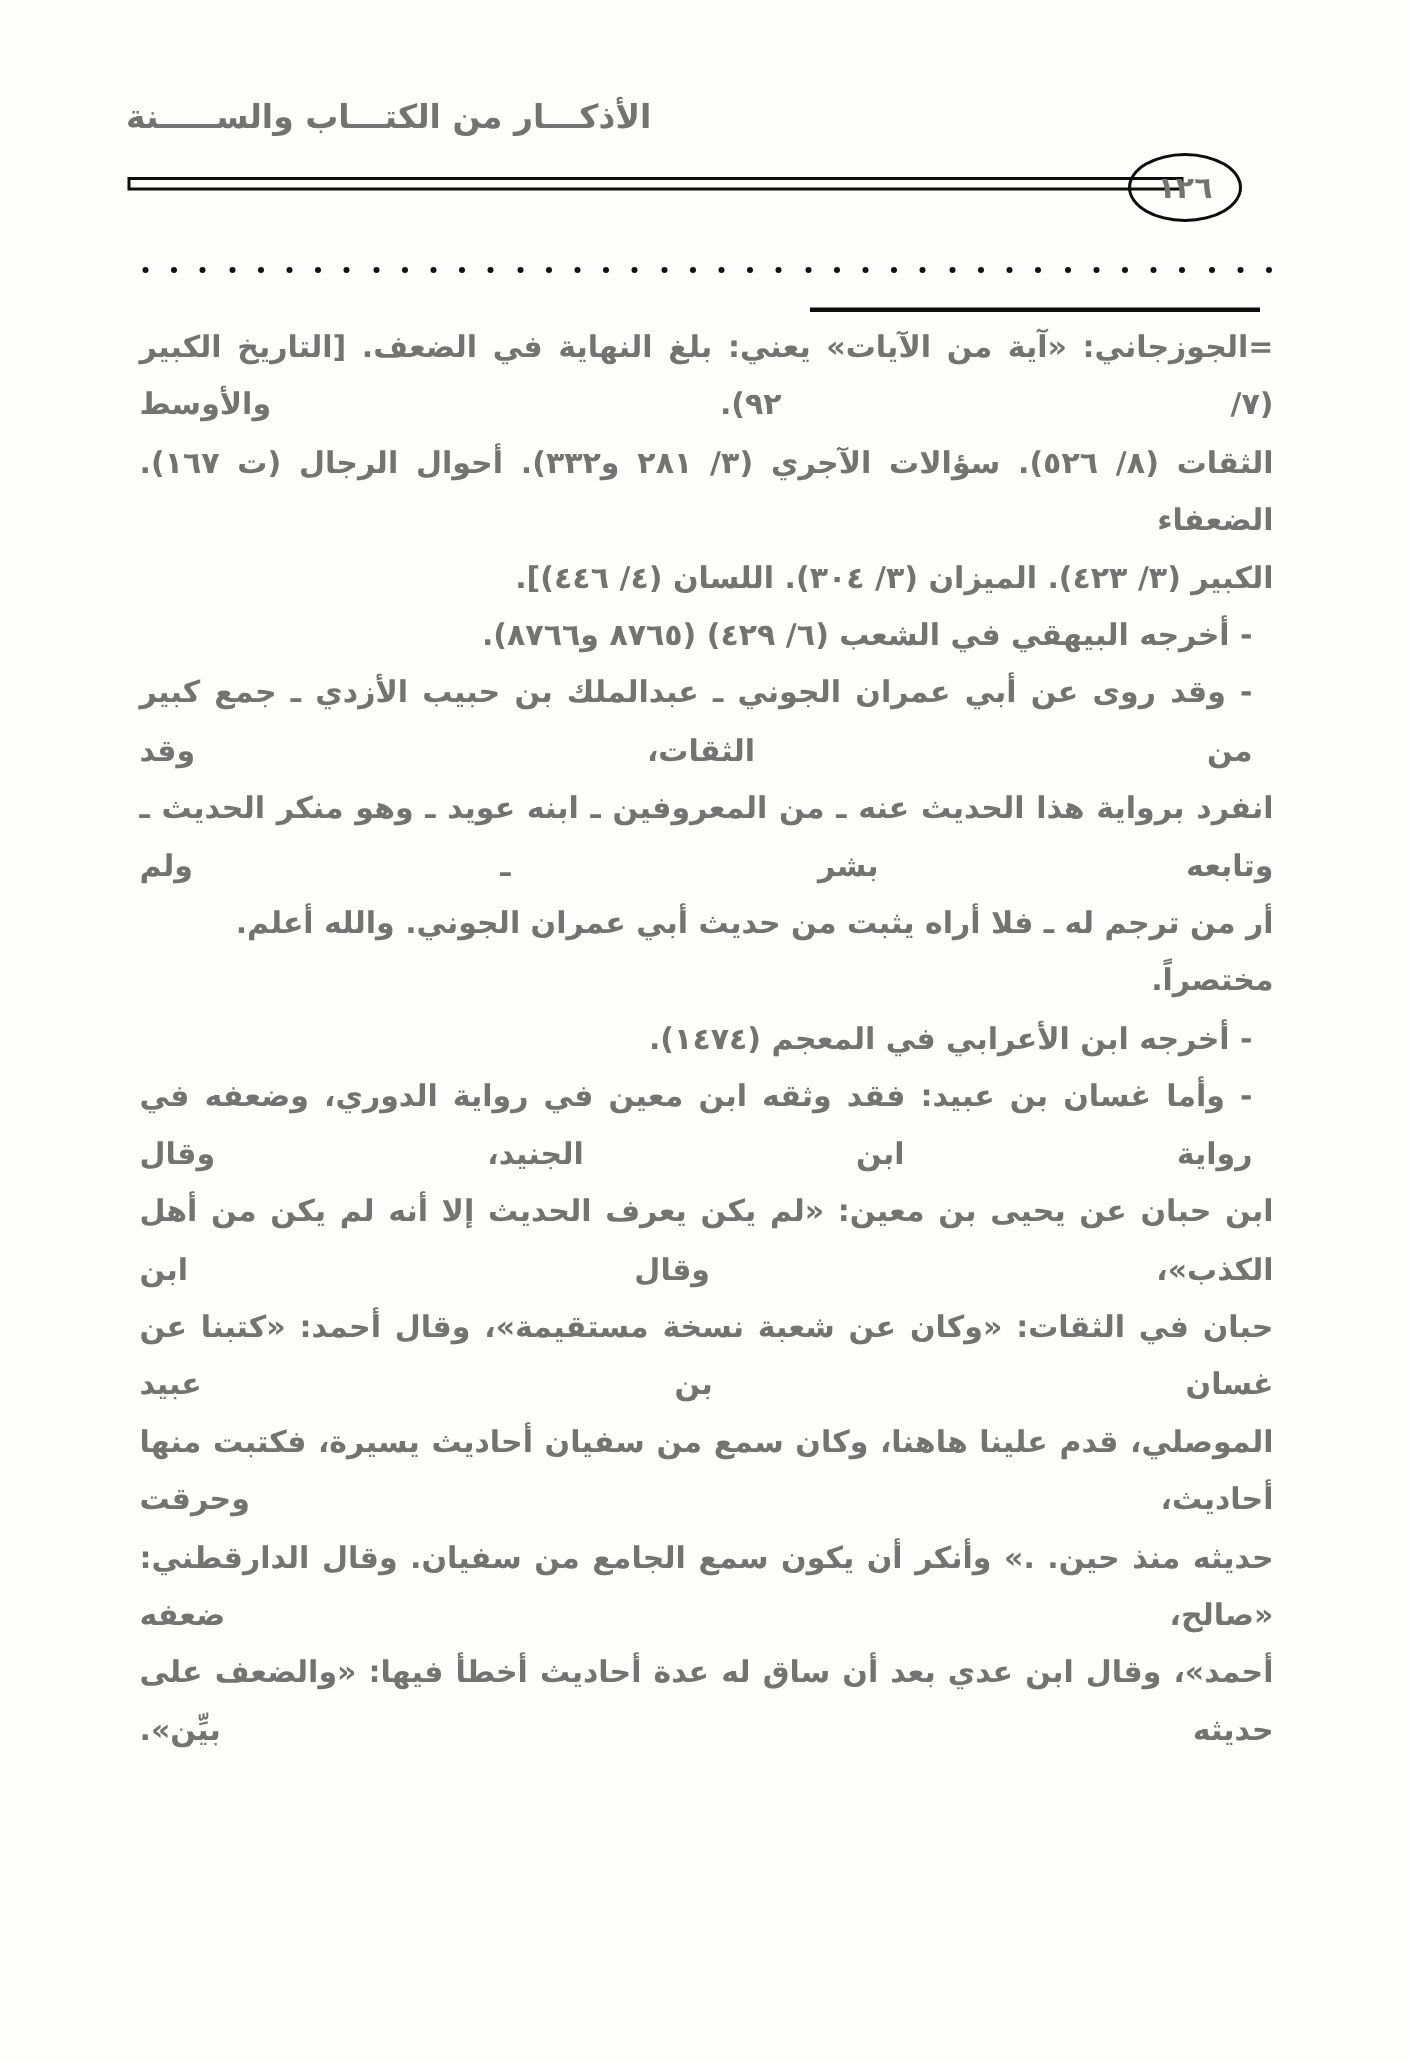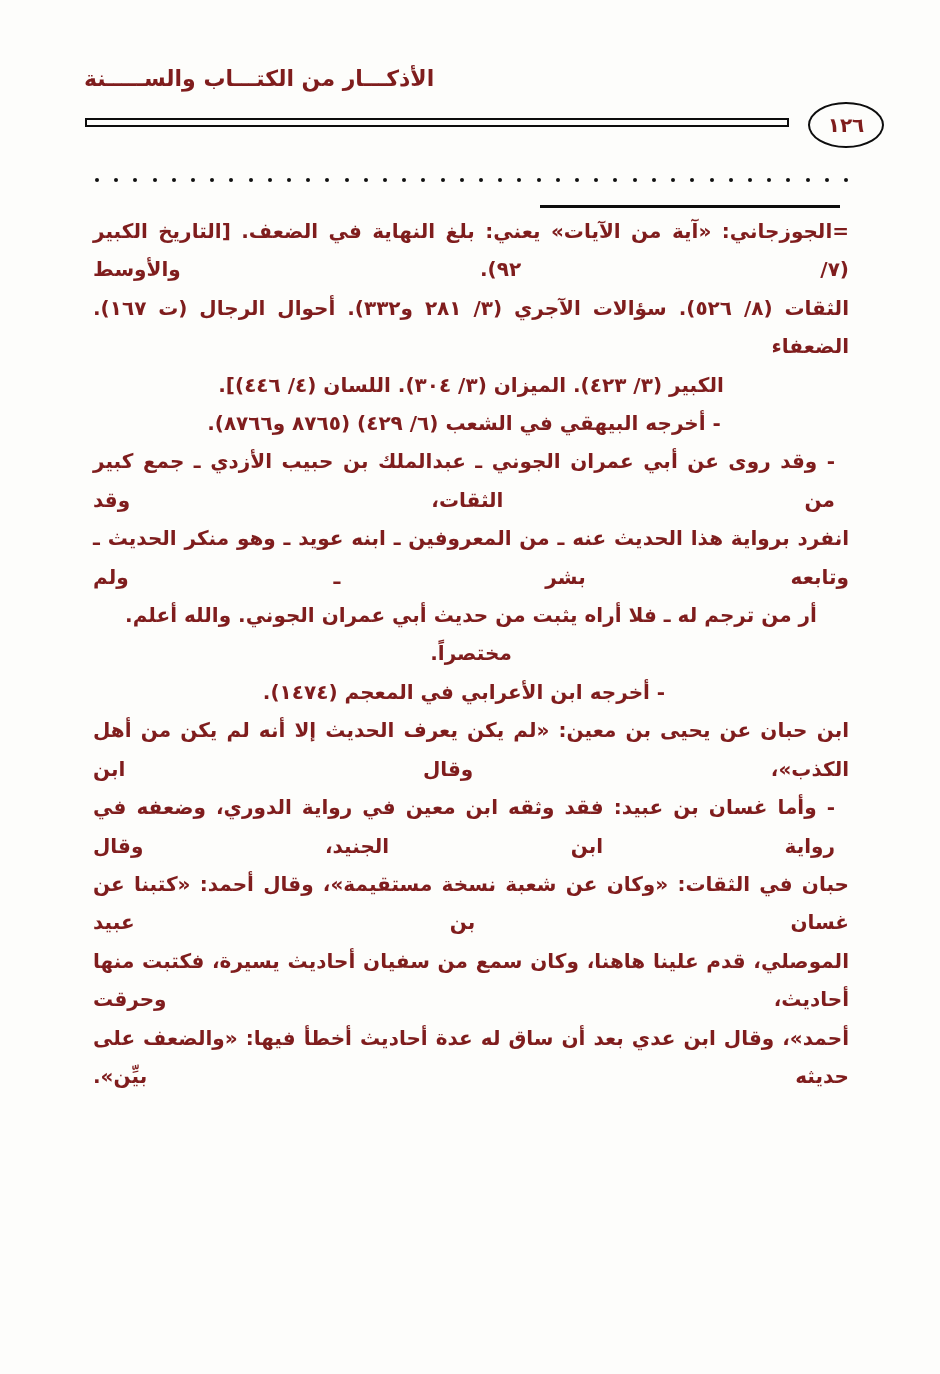--- a/index.html
+++ b/index.html
@@ -1,33 +1,33 @@
 <!DOCTYPE html>
 <html lang="ar"><head>
 <meta charset="utf-8">
 <style>
   html,body { margin:0; padding:0; background:#ffffff; }
   .page {
     position:relative; width:940px; height:1374px;
-    background:#fdfdfb; color:#7f1d1d;
+    background:#fdfdfb; color:#737373;
     font-family:"DejaVu Sans", sans-serif;
     overflow:hidden;
   }
   
   .running-title {
     position:absolute; top:66px; left:84px;
     font-size:22px; font-weight:700; white-space:nowrap;
     direction:rtl;
   }
   .header-rule {
     position:absolute; top:118px; left:85px; width:700px; height:5px;
     border:2px solid #0d0d0d;
   }
   .page-oval {
-    position:absolute; top:102px; left:808px; width:72px; height:42px;
+    position:absolute; top:102px; left:752px; width:72px; height:42px;
     border:2.5px solid #0d0d0d; border-radius:50%;
     display:flex; align-items:center; justify-content:center;
     font-size:20px; font-weight:700;
   }
   
   .dots {
     position:absolute; top:174px; left:95px; width:753px; height:12px;
     display:flex; justify-content:space-between; align-items:center;
   }
   .dot { width:4px; height:4px; border-radius:50%; background:#111; }
@@ -37,21 +37,21 @@
     background:#0d0d0d;
   }
   
   .footnotes {
     position:absolute; top:212px; left:93px; width:756px;
     direction:rtl; font-size:20px; font-weight:700; line-height:38.4px;
     text-align:right;
   }
   .fn-line { white-space:normal; }
   .fn-line.just { text-align:justify; text-align-last:justify; }
-  .fn-line.start { text-align:center; }
+  .fn-line.start { text-align:right; }
   .fn-line.ind { padding-right:14px; }
 </style>
 </head>
 <body>
 
 <div class="page">
 
   <div class="running-title">الأذكـــار من الكتـــاب والســـــنة</div>
 
   <div class="header-rule"></div>
@@ -108,20 +108,21 @@
   <div class="footnotes" id="footnote-lines">
       <div class="fn-line just">=الجوزجاني: «آية من الآيات» يعني: بلغ النهاية في الضعف. [التاريخ الكبير (٧/ ٩٢). والأوسط</div>
       <div class="fn-line just">الثقات (٨/ ٥٢٦). سؤالات الآجري (٣/ ٢٨١ و٣٣٢). أحوال الرجال (ت ١٦٧). الضعفاء</div>
       <div class="fn-line start">الكبير (٣/ ٤٢٣). الميزان (٣/ ٣٠٤). اللسان (٤/ ٤٤٦)].</div>
       <div class="fn-line start ind">- أخرجه البيهقي في الشعب (٦/ ٤٢٩) (٨٧٦٥ و٨٧٦٦).</div>
       <div class="fn-line just ind">- وقد روى عن أبي عمران الجوني ـ عبدالملك بن حبيب الأزدي ـ جمع كبير من الثقات، وقد</div>
       <div class="fn-line just">انفرد برواية هذا الحديث عنه ـ من المعروفين ـ ابنه عويد ـ وهو منكر الحديث ـ وتابعه بشر ـ ولم</div>
       <div class="fn-line start">أر من ترجم له ـ فلا أراه يثبت من حديث أبي عمران الجوني. والله أعلم.</div>
       <div class="fn-line start">مختصراً.</div>
       <div class="fn-line start ind">- أخرجه ابن الأعرابي في المعجم (١٤٧٤).</div>
+      <div class="fn-line just ind">- وأما غسان بن عبيد: فقد وثقه ابن معين في رواية الدوري، وضعفه في رواية ابن الجنيد، وقال</div>
       <div class="fn-line just">ابن حبان عن يحيى بن معين: «لم يكن يعرف الحديث إلا أنه لم يكن من أهل الكذب»، وقال ابن</div>
-      <div class="fn-line just ind">- وأما غسان بن عبيد: فقد وثقه ابن معين في رواية الدوري، وضعفه في رواية ابن الجنيد، وقال</div>
       <div class="fn-line just">حبان في الثقات: «وكان عن شعبة نسخة مستقيمة»، وقال أحمد: «كتبنا عن غسان بن عبيد</div>
       <div class="fn-line just">الموصلي، قدم علينا هاهنا، وكان سمع من سفيان أحاديث يسيرة، فكتبت منها أحاديث، وحرقت</div>
+      <div class="fn-line just">حديثه منذ حين. .» وأنكر أن يكون سمع الجامع من سفيان. وقال الدارقطني: «صالح، ضعفه</div>
       <div class="fn-line just">أحمد»، وقال ابن عدي بعد أن ساق له عدة أحاديث أخطأ فيها: «والضعف على حديثه بيِّن».</div>
     </div>
 
 </div>
 
 </body></html>

